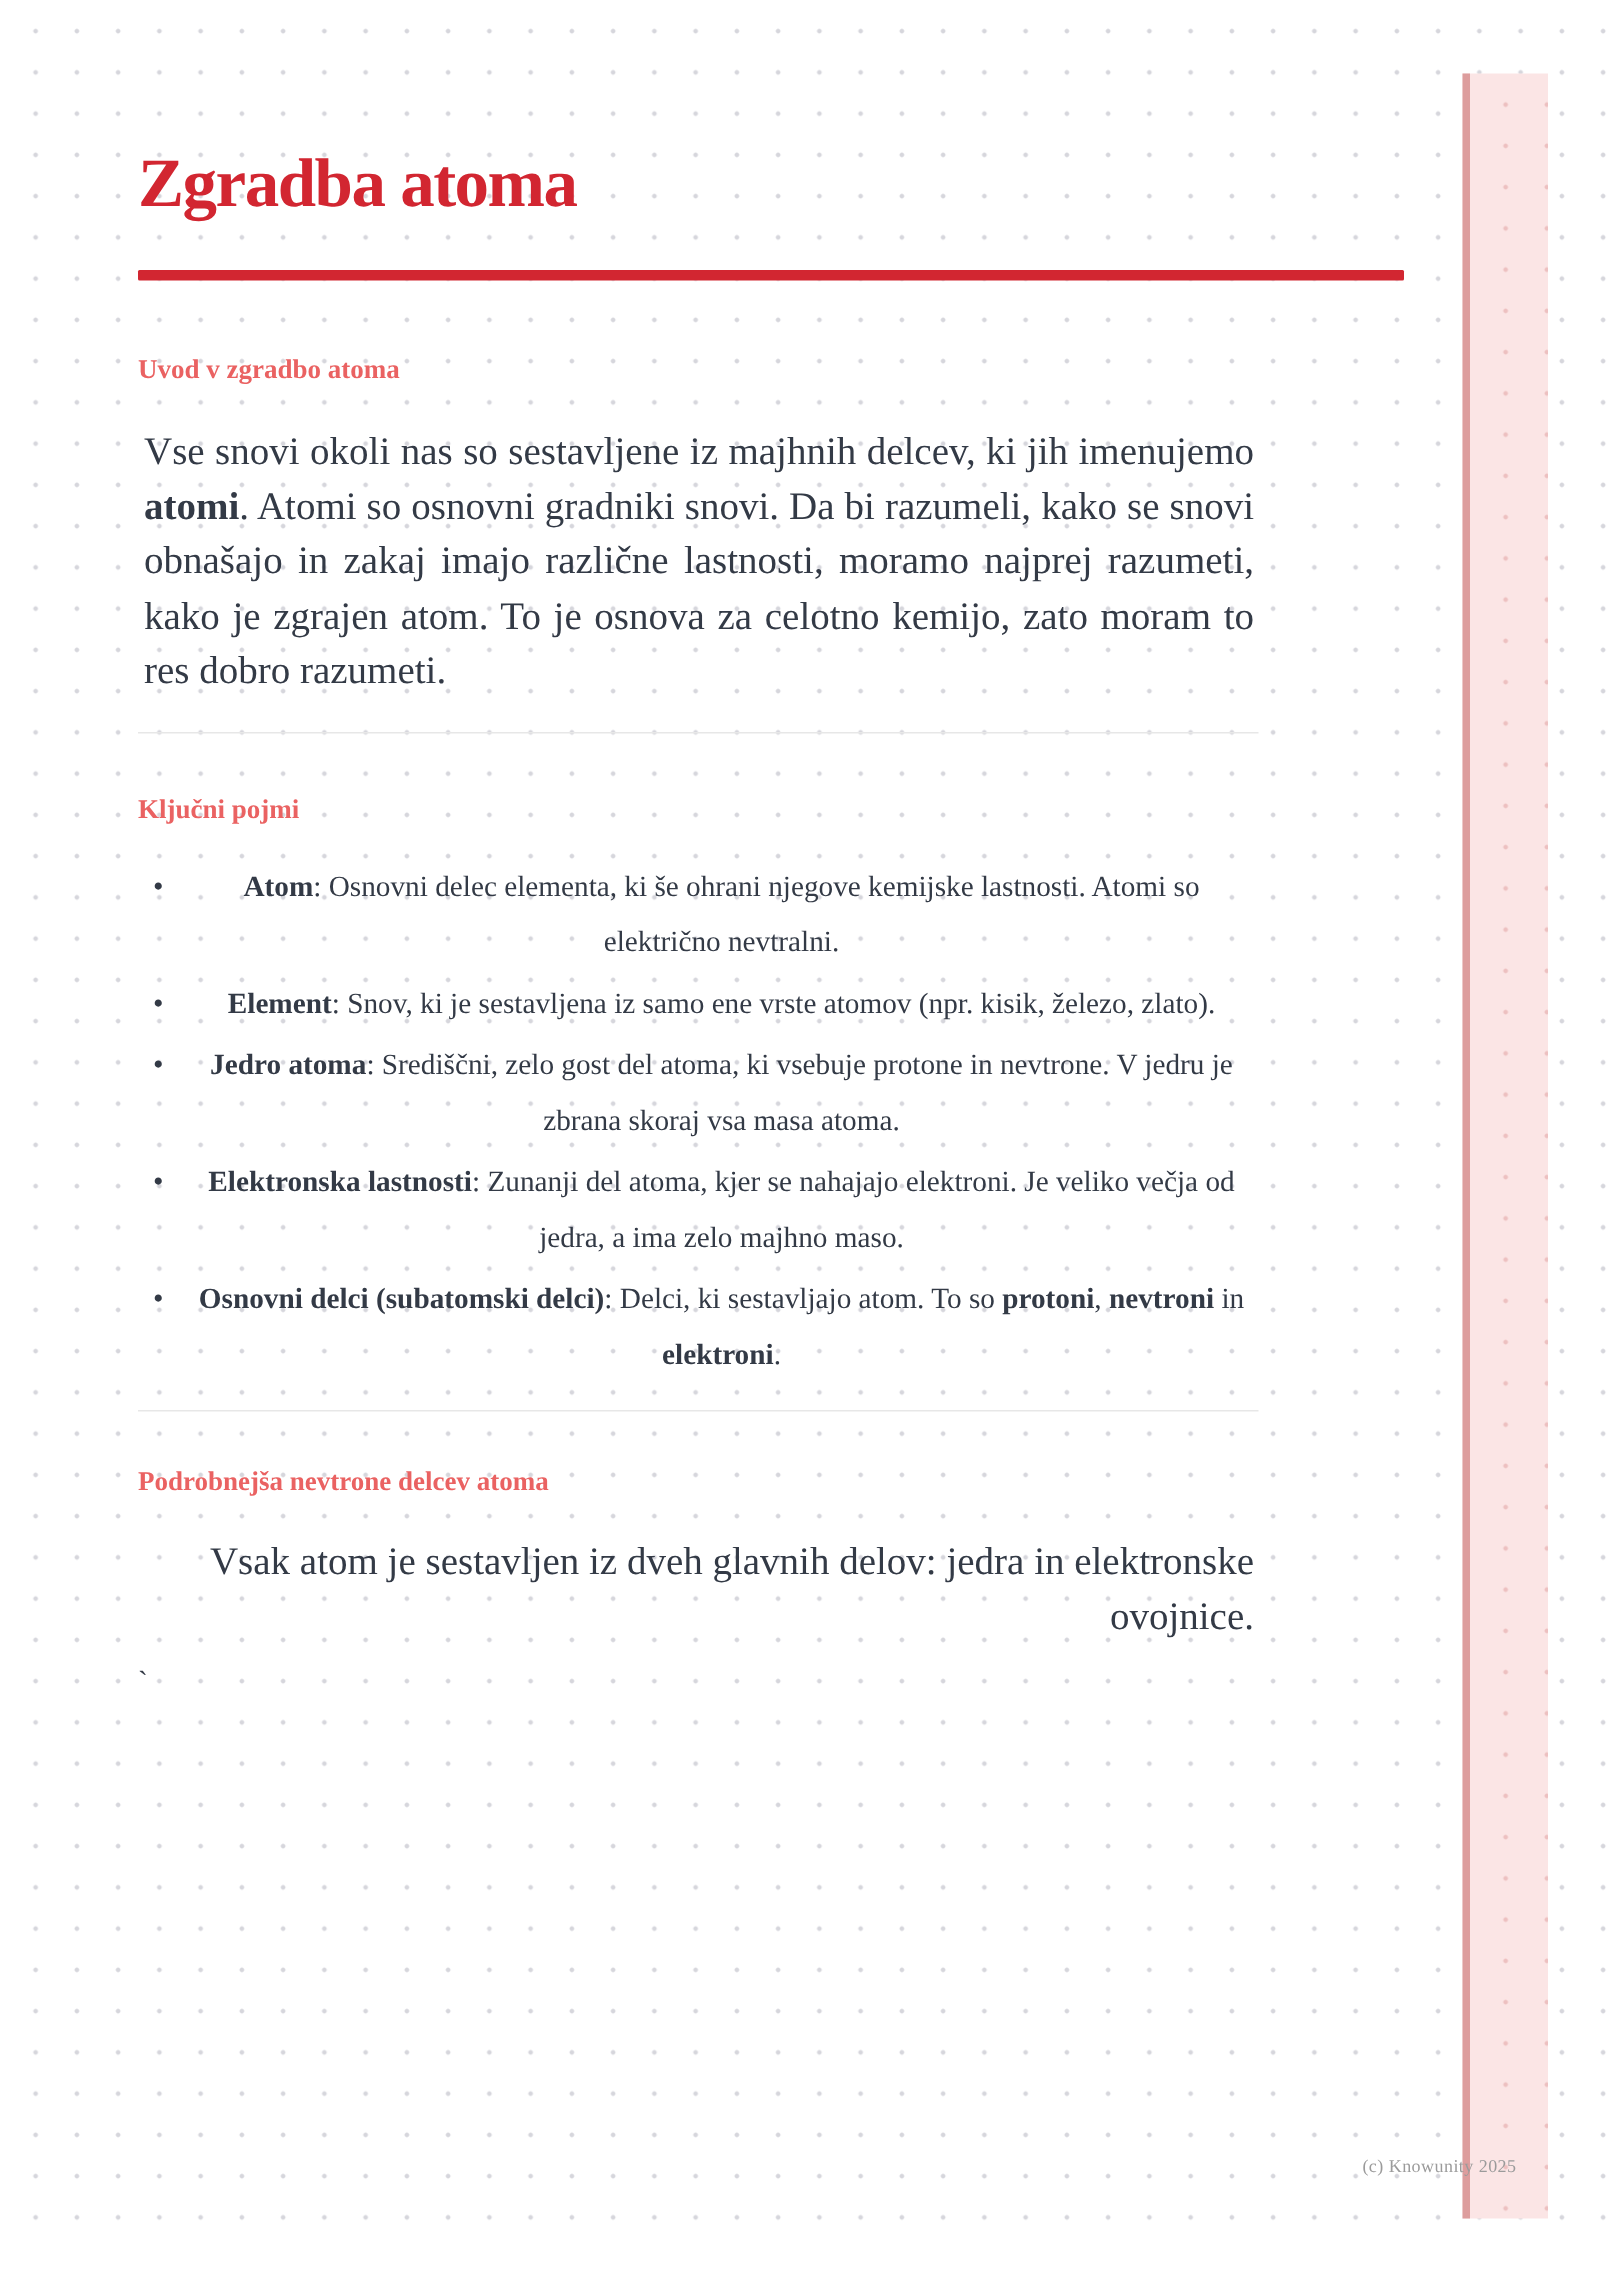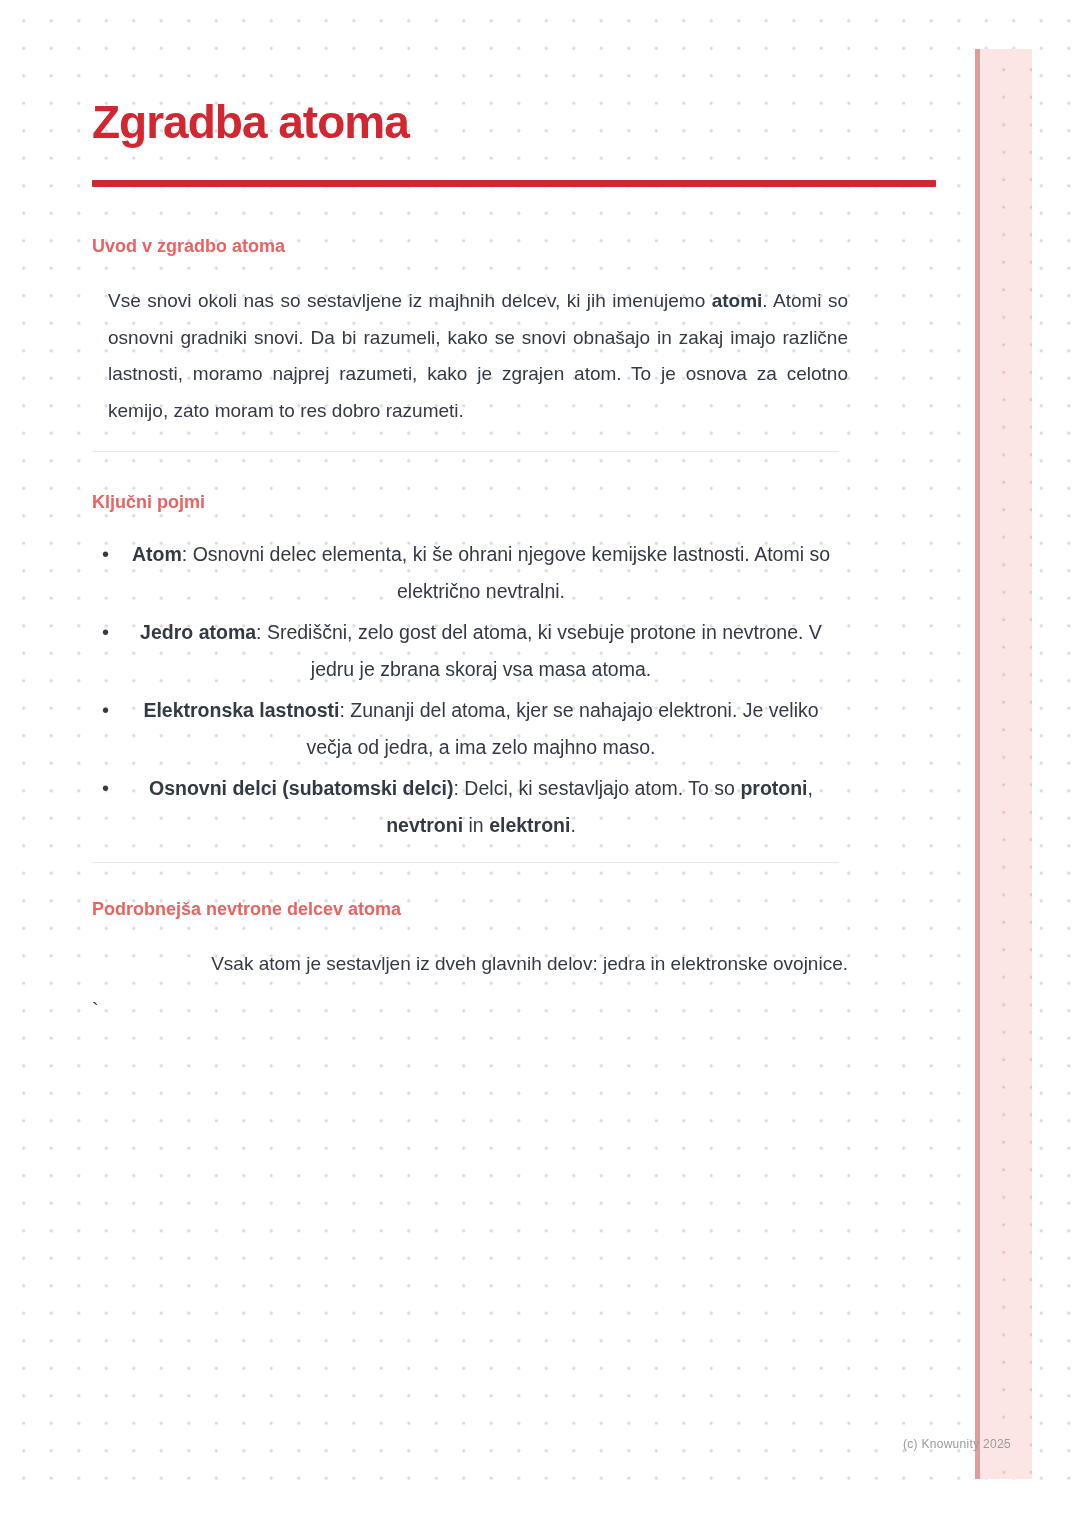--- a/index.html
+++ b/index.html
@@ -7,21 +7,21 @@
 
   .sheet {
     position: relative;
     width: 1080px;
     height: 1496px;
     overflow: hidden;
     background-color: #ffffff;
     background-image: radial-gradient(circle at center, #d6d6dc 1.1px, rgba(214,214,220,0.55) 1.5px, transparent 1.9px);
     background-size: 27.5px 27.5px;
     background-position: 10px 7px;
-    font-family: Liberation Sans, sans-serif;
+    font-family: Liberation Serif, serif;
     color: #333a46;
   }
 
   
   .stripe {
     position: absolute;
     left: 975px;
     top: 49px;
     width: 57px;
     height: 1430px;
@@ -64,23 +64,23 @@
     font-size: 18px;
     line-height: 1.2;
     font-weight: 700;
     color: #ea6262;
   }
   h2.mt-intro   { margin-top: 49px; }
   h2.mt-terms   { margin-top: 40px; }
   h2.mt-details { margin-top: 36px; }
 
   p.body-text {
-    margin: 16px;
+    margin: 4px;
     width: 740px;
-    font-size: 19px;
+    font-size: 26px;
     line-height: 36.5px;
     color: #333a46;
   }
   p.justified { text-align: justify; }
   p.mt-p1 { margin-top: 26px; }
   p.mt-p2 { margin-top: 25px; text-align: right; }
 
   hr.divider {
     border: none;
     border-top: 1px solid #e7e7e7;
@@ -148,20 +148,21 @@
     <h2 class="section-heading mt-intro">Uvod v zgradbo atoma</h2>
 
     <p class="body-text justified mt-p1"><span>Vse snovi okoli nas so sestavljene iz majhnih delcev, ki jih imenujemo </span><strong>atomi</strong><span>. Atomi so osnovni gradniki snovi. Da bi razumeli, kako se snovi obnašajo in zakaj imajo različne lastnosti, moramo najprej razumeti, kako je zgrajen atom. To je osnova za celotno kemijo, zato moram to res dobro razumeti.</span></p>
 
     <hr class="divider mt-d1">
 
     <h2 class="section-heading mt-terms">Ključni pojmi</h2>
 
     <ul class="terms-list">
         <li><strong>Atom</strong><span>: Osnovni delec elementa, ki še ohrani njegove kemijske lastnosti. Atomi so električno nevtralni.</span></li>
+        <li><strong>Element</strong><span>: Snov, ki je sestavljena iz samo ene vrste atomov (npr. kisik, železo, zlato).</span></li>
         <li><strong>Jedro atoma</strong><span>: Središčni, zelo gost del atoma, ki vsebuje protone in nevtrone. V jedru je zbrana skoraj vsa masa atoma.</span></li>
         <li><strong>Elektronska lastnosti</strong><span>: Zunanji del atoma, kjer se nahajajo elektroni. Je veliko večja od jedra, a ima zelo majhno maso.</span></li>
         <li><strong>Osnovni delci (subatomski delci)</strong><span>: Delci, ki sestavljajo atom. To so </span><strong>protoni</strong><span>, </span><strong>nevtroni</strong><span> in </span><strong>elektroni</strong><span>.</span></li>
       </ul>
 
     <hr class="divider mt-d2">
 
     <h2 class="section-heading mt-details">Podrobnejša nevtrone delcev atoma</h2>
 
     <p class="body-text mt-p2">Vsak atom je sestavljen iz dveh glavnih delov: jedra in elektronske ovojnice.</p>

